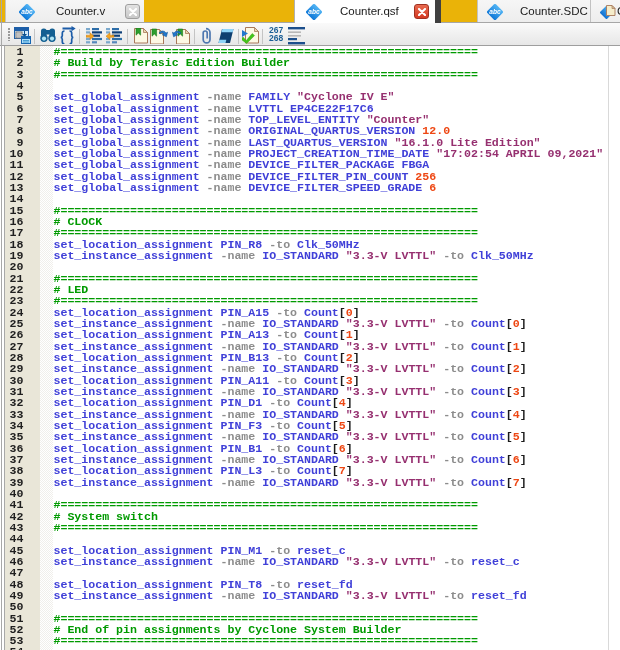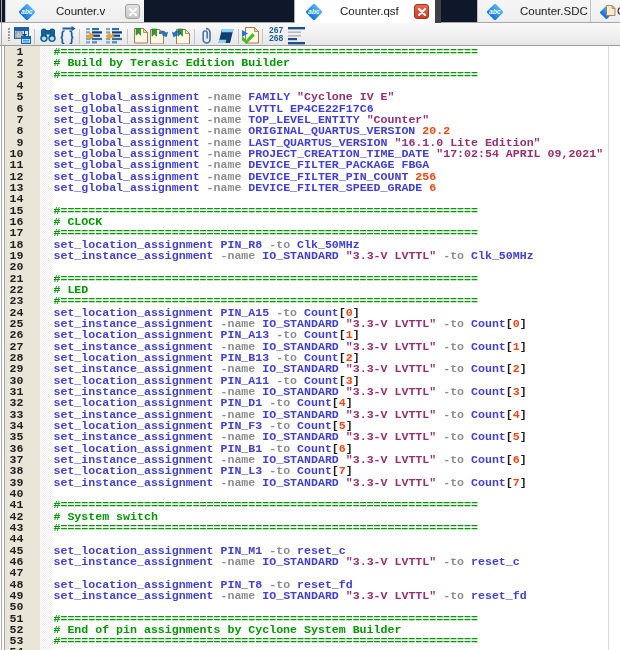--- a/index.html
+++ b/index.html
@@ -1,19 +1,19 @@
 <!DOCTYPE html>
 <html><head><meta charset="utf-8">
 <style>
 * { margin:0; padding:0; box-sizing:border-box; }
 html,body { width:620px; height:650px; overflow:hidden; background:#fff;
   font-family:"Liberation Sans", sans-serif; }
 #win { position:relative; width:620px; height:650px; }
 
-#tabbar { position:absolute; left:0; top:0; width:620px; height:23px; background:#0f172a; }
+#tabbar { position:absolute; left:0; top:0; width:620px; height:23px; background:#eab308; }
 #tabbar .bb { position:absolute; top:22px; height:1px; background:#a6a6a6; }
 .tab { position:absolute; top:0; height:22px; background:linear-gradient(#f6f6f6,#ededed);
   border-left:1px solid #c2c2c2; }
 .tab.active { background:#ffffff; height:23px; border-left:1px solid #b0b0b0; border-right:6px solid #404040; }
 .tab.bre { border-right:1px solid #c2c2c2;margin-left:36px; }
 .tl { position:absolute; top:4.5px; font-size:11.5px; color:#1a1a1a; white-space:nowrap; }
 .tic { position:absolute; }
 .cb { position:absolute; top:4px; width:15px; height:15px; border-radius:3px;
   display:flex; align-items:center; justify-content:center; }
 
@@ -293,21 +293,21 @@
 52
 53
 54</pre>
     <pre id="code"><span class="c">#============================================================</span>
 <span class="c"># Build by Terasic Edition Builder</span>
 <span class="c">#============================================================</span>
 
 <span class="b">set_global_assignment</span> <span class="g">-name</span> <span class="b">FAMILY</span> <span class="s">"Cyclone IV E"</span>
 <span class="b">set_global_assignment</span> <span class="g">-name</span> <span class="b">LVTTL</span> <span class="b">EP4CE22F17C6</span>
 <span class="b">set_global_assignment</span> <span class="g">-name</span> <span class="b">TOP_LEVEL_ENTITY</span> <span class="s">"Counter"</span>
-<span class="b">set_global_assignment</span> <span class="g">-name</span> <span class="b">ORIGINAL_QUARTUS_VERSION</span> <span class="n">20.2</span>
+<span class="b">set_global_assignment</span> <span class="g">-name</span> <span class="b">ORIGINAL_QUARTUS_VERSION</span> <span class="n">12.0</span>
 <span class="b">set_global_assignment</span> <span class="g">-name</span> <span class="b">LAST_QUARTUS_VERSION</span> <span class="s">"16.1.0 Lite Edition"</span>
 <span class="b">set_global_assignment</span> <span class="g">-name</span> <span class="b">PROJECT_CREATION_TIME_DATE</span> <span class="s">"17:02:54 APRIL 09,2021"</span>
 <span class="b">set_global_assignment</span> <span class="g">-name</span> <span class="b">DEVICE_FILTER_PACKAGE</span> <span class="b">FBGA</span>
 <span class="b">set_global_assignment</span> <span class="g">-name</span> <span class="b">DEVICE_FILTER_PIN_COUNT</span> <span class="n">256</span>
 <span class="b">set_global_assignment</span> <span class="g">-name</span> <span class="b">DEVICE_FILTER_SPEED_GRADE</span> <span class="n">6</span>
 
 <span class="c">#============================================================</span>
 <span class="c"># CLOCK</span>
 <span class="c">#============================================================</span>
 <span class="b">set_location_assignment</span> <span class="b">PIN_R8</span> <span class="g">-to</span> <span class="b">Clk_50MHz</span>

